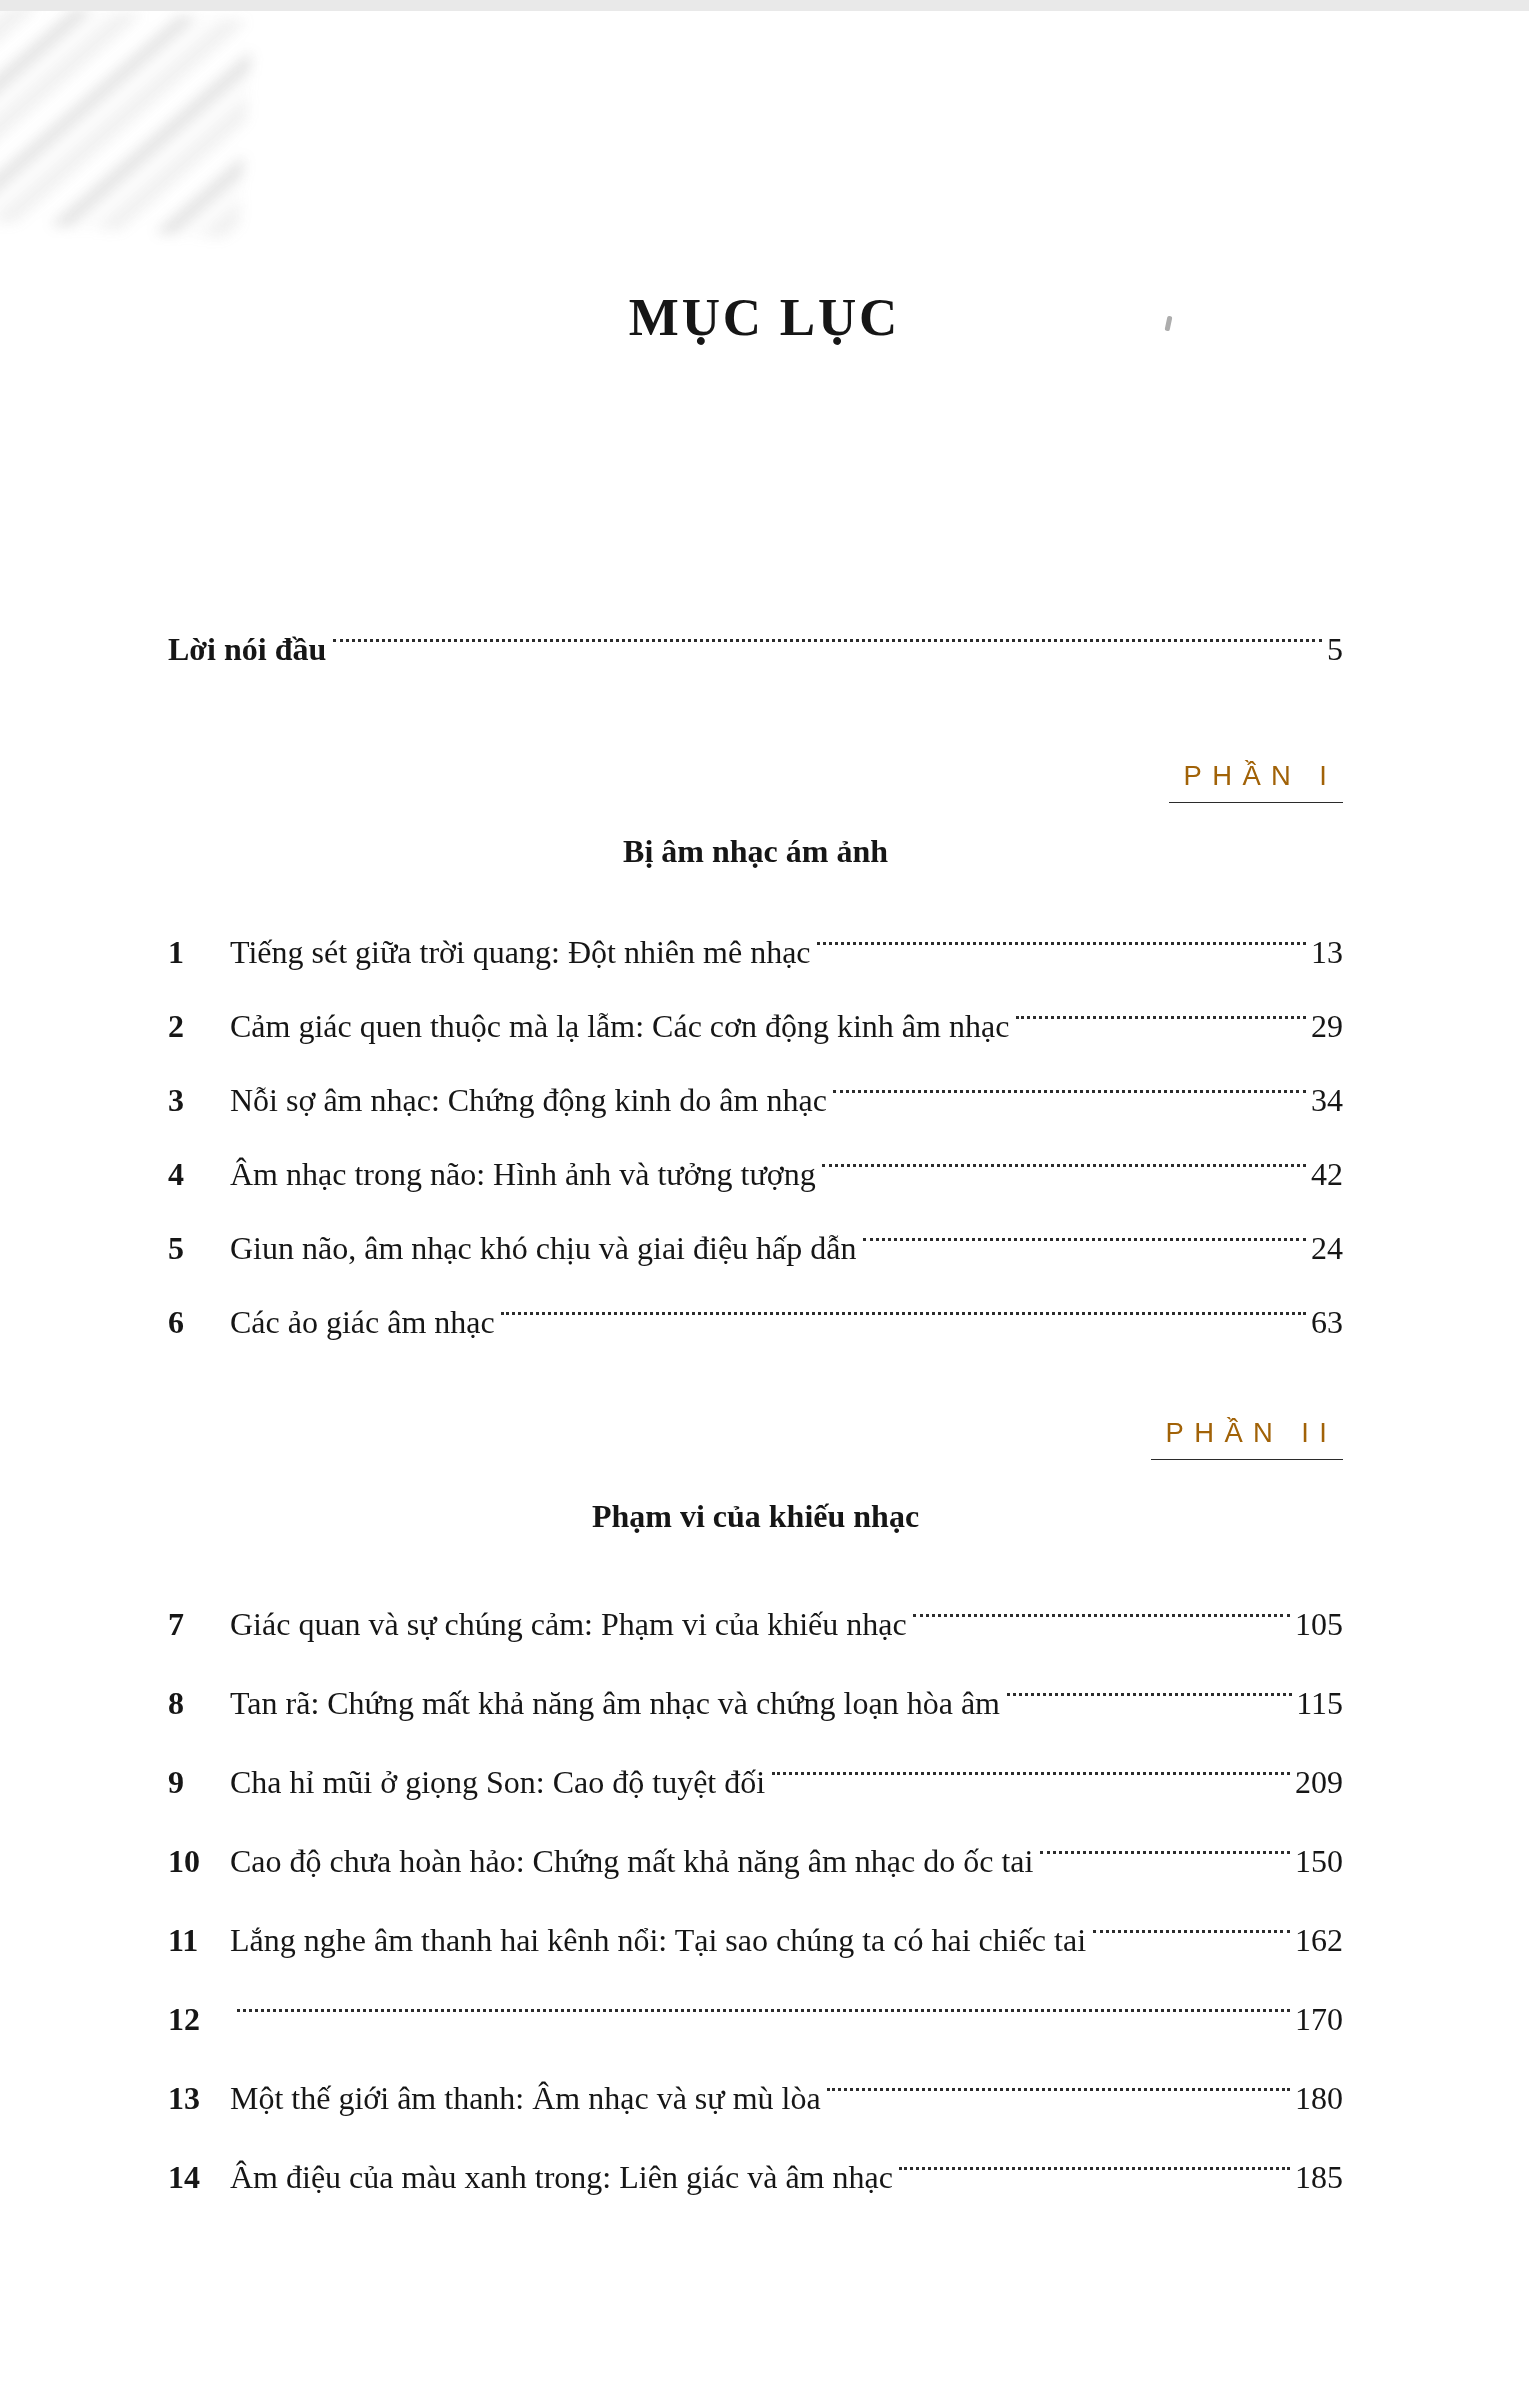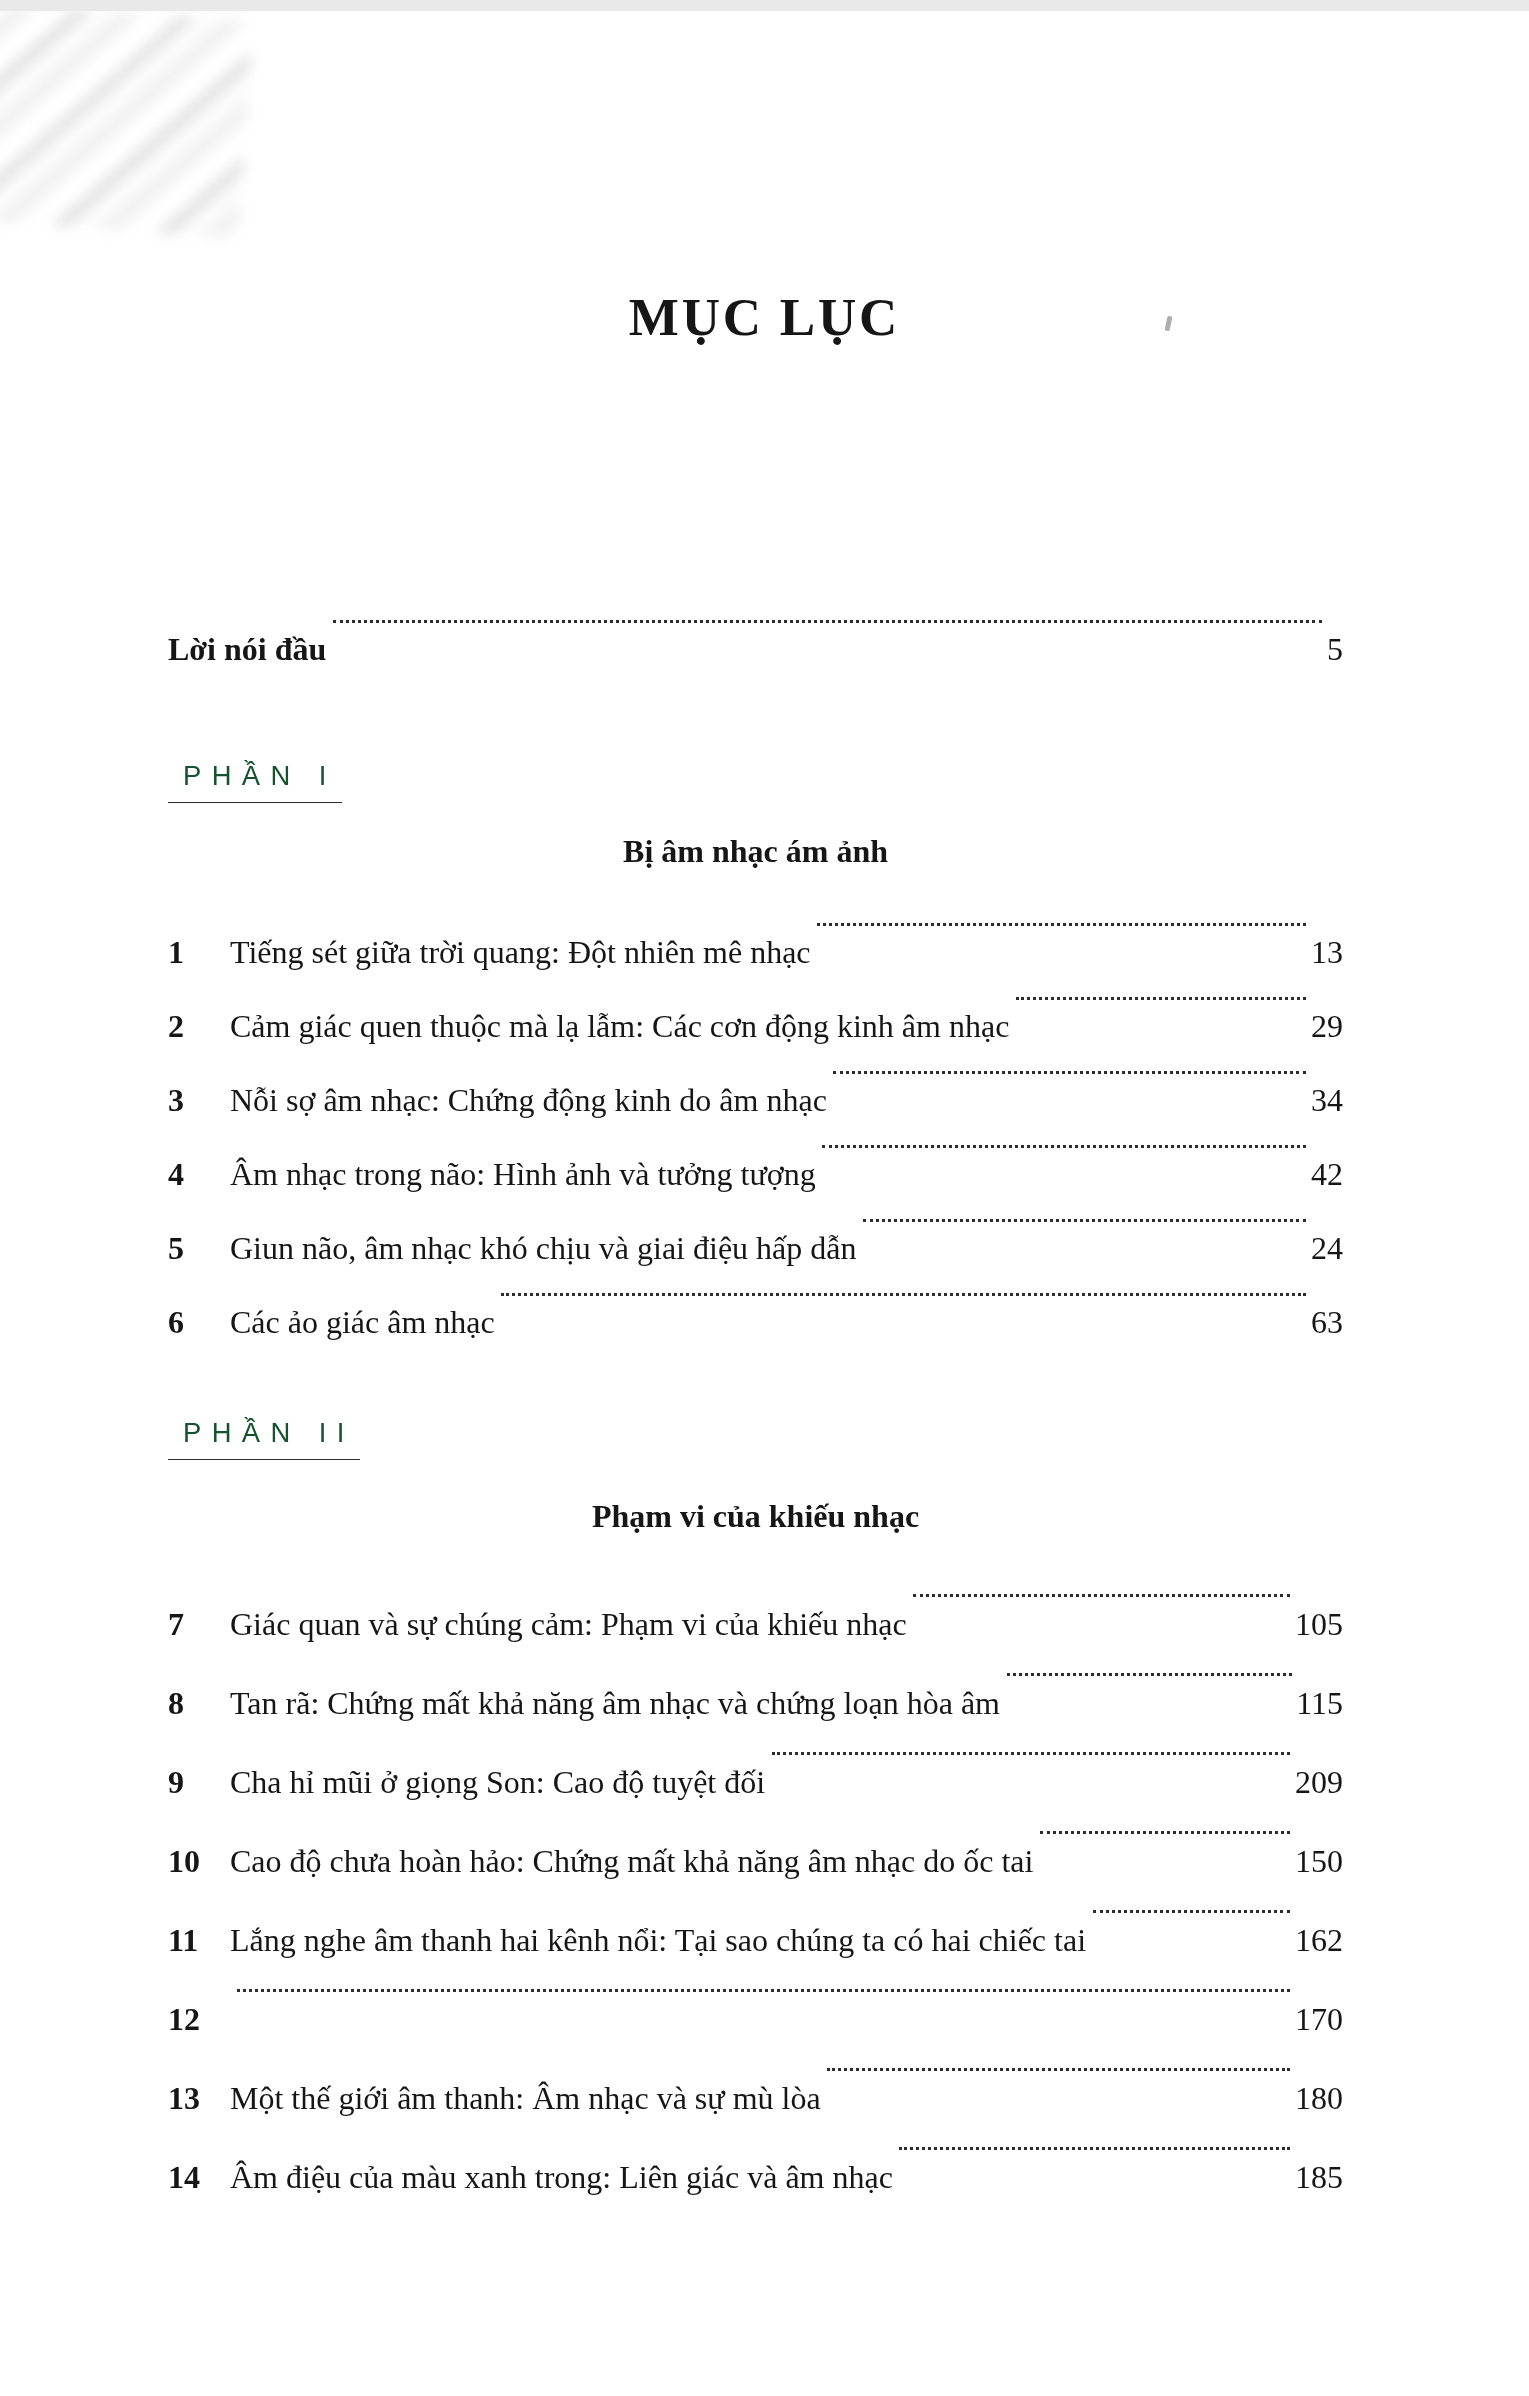--- a/index.html
+++ b/index.html
@@ -38,21 +38,21 @@
     font-weight:bold;
     letter-spacing:2.8px;
     line-height:61px;
   }
   .toc{
     width:1175px;
     margin-left:168px;
   }
   .row{
     display:flex;
-    align-items:flex-start;
+    align-items:center;
     font-size:32px;
     line-height:42px;
     white-space:nowrap;
   }
   .preface-row{
     margin-top:280px;
     font-weight:bold;
   }
   .preface-row .pagenum{font-weight:normal;}
   .num{
@@ -64,25 +64,25 @@
   .dots{
     flex:1 1 13.2px;
     min-width:13.2px;
     border-bottom:3.3px dotted #2c2c2c;
     position:relative;
     top:-8.5px;
     margin:0 4.7px 0 6.6px;
   }
   .pagenum{flex:0 0 auto;}
   .part-heading{
-    text-align:left;
+    text-align:right;
     font-family:"Liberation Sans", sans-serif;
     font-size:27.4px;
     letter-spacing:10.4px;
-    color:#14532d;
+    color:#a16207;
   }
   .part-heading .hd{
     display:inline-block;
     border-bottom:1.9px solid #2b2b2b;
     padding:0 5.7px 9.5px 15px;
   }
   .part-subtitle{
     text-align:center;
     font-size:32px;
     font-weight:bold;

